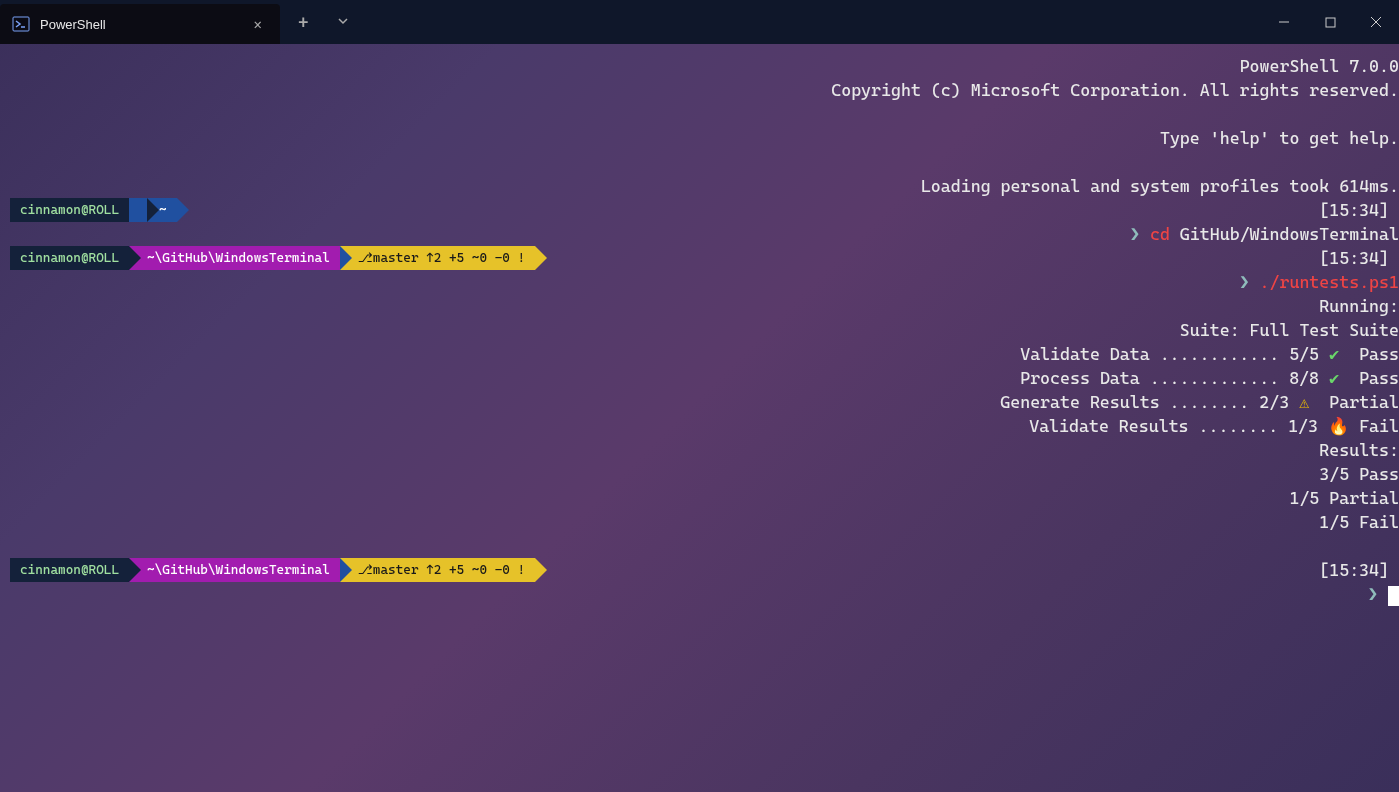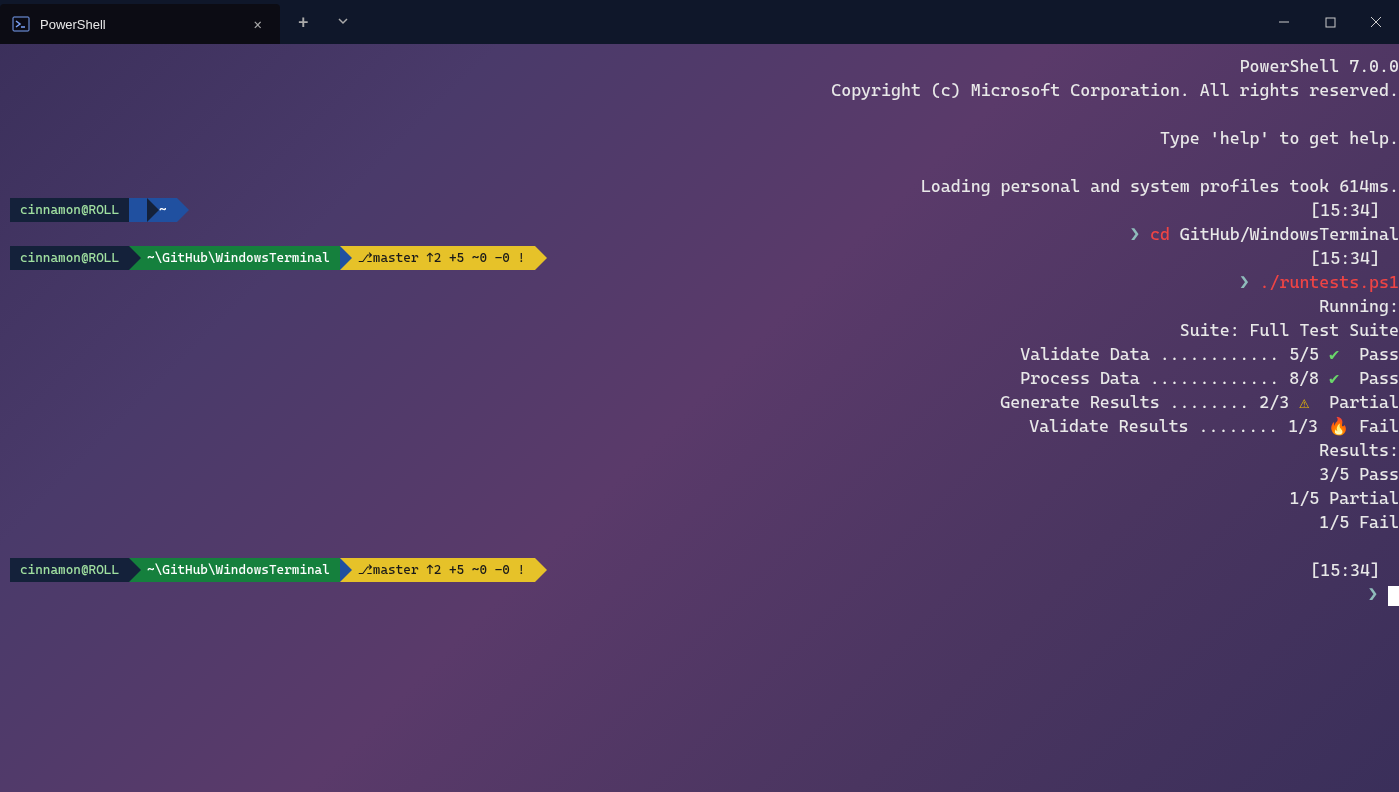--- a/index.html
+++ b/index.html
@@ -46,34 +46,34 @@
   .terminal {
     padding: 10px 0 0 10px;
     font-size: 17px;
     line-height: 24px;
     position: relative;
     height: calc(792px - 44px);
   }
   .line { white-space: pre; text-align: right; }
   .white { color: #e8e8e8; }
   .yellow { color: #ef4444; }
-  .time-right { position: absolute; right: 19px; color: #e8e8e8; }
+  .time-right { position: absolute; right: 10px; color: #e8e8e8; }
 
   
   .seg-row { display: flex; align-items: center; height: 24px; }
   .seg { display: inline-flex; align-items: center; height: 24px; padding: 0 10px; font-size: 13px; position: relative; }
   .arrow {
     width: 0; height: 0;
     border-top: 12px solid transparent;
     border-bottom: 12px solid transparent;
     display: inline-block;
   }
   .seg-user { background: #14213a; color: #a0e0a0; }
   .arr-user-into-path { border-left: 12px solid #14213a; }
-  .seg-path { background: #15803d; color: #ffffff; }
+  .seg-path { background: #a21caf; color: #ffffff; }
   .arr-path-into-git { border-left: 12px solid #2050a0; }
   .arr-path-into-bg { border-left: 12px solid #2050a0; }
   .seg-git { background: #e6c229; color: #1a1a1a; }
   .arr-git-into-bg { border-left: 12px solid #e6c229; }
   .seg-path .arrow-overlay, .seg-git .arrow-overlay { position: absolute; left: 0; top: 0; }
 
   .prompt-caret { color: #8fbcbb; }
   .cursor {
     display: inline-block; width: 11px; height: 20px; background: #ffffff; vertical-align: middle;
   }

